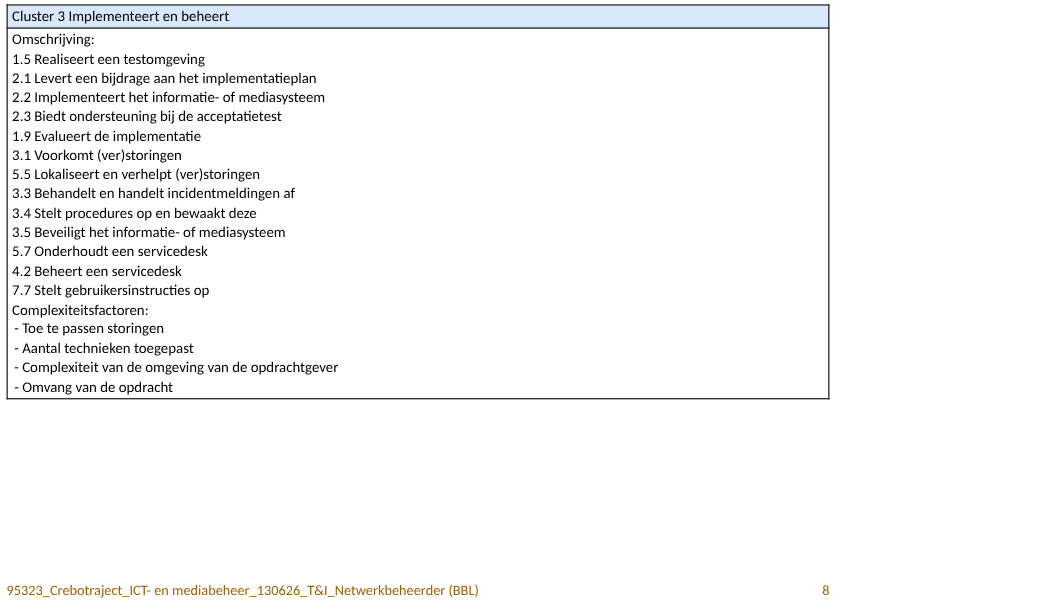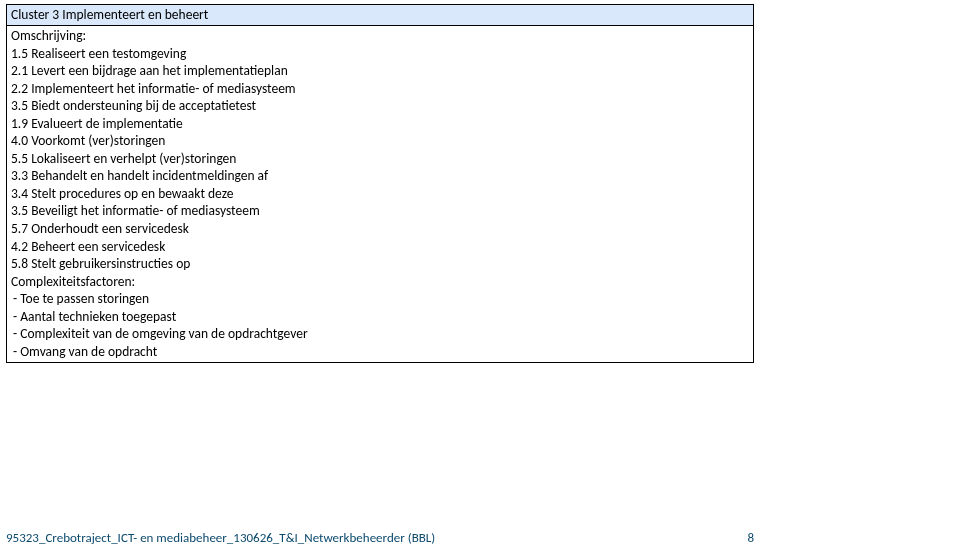--- a/index.html
+++ b/index.html
@@ -28,51 +28,51 @@
   .content-cell .bold { font-weight: normal; }
   .bullet { display: block; padding-left: 2px; }
   .footer {
     position: absolute;
     left: 6px;
     right: 6px;
     bottom: 10px;
     display: flex;
     justify-content: space-between;
     font-size: 13px;
-    color: #0c4a6e;
+    color: #a16207;
   }
   .pagenum { text-align: right; }
 </style>
 </head>
 <body>
 
 <div class="page">
   <table class="main">
     <tbody>
         <tr>
       <th class="header-cell">
         <span>Cluster 3 Implementeert en beheert</span>
       </th>
     </tr>
     <tr>
       <td class="content-cell">
         <span class="line bold">Omschrijving:</span>
         <span class="line">1.5 Realiseert een testomgeving</span>
         <span class="line">2.1 Levert een bijdrage aan het implementatieplan</span>
         <span class="line">2.2 Implementeert het informatie- of mediasysteem</span>
-        <span class="line">3.5 Biedt ondersteuning bij de acceptatietest</span>
+        <span class="line">2.3 Biedt ondersteuning bij de acceptatietest</span>
         <span class="line">1.9 Evalueert de implementatie</span>
-        <span class="line">4.0 Voorkomt (ver)storingen</span>
+        <span class="line">3.1 Voorkomt (ver)storingen</span>
         <span class="line">5.5 Lokaliseert en verhelpt (ver)storingen</span>
         <span class="line">3.3 Behandelt en handelt incidentmeldingen af</span>
         <span class="line">3.4 Stelt procedures op en bewaakt deze</span>
         <span class="line">3.5 Beveiligt het informatie- of mediasysteem</span>
         <span class="line">5.7 Onderhoudt een servicedesk</span>
         <span class="line">4.2 Beheert een servicedesk</span>
-        <span class="line">5.8 Stelt gebruikersinstructies op</span>
+        <span class="line">7.7 Stelt gebruikersinstructies op</span>
         <span class="line bold">Complexiteitsfactoren:</span>
         <span class="bullet">-  Toe te passen storingen</span>
         <span class="bullet">-  Aantal technieken toegepast</span>
         <span class="bullet">-  Complexiteit van de omgeving van de opdrachtgever</span>
         <span class="bullet">-  Omvang van de opdracht</span>
       </td>
     </tr>
   </tbody>
     </table>
 

